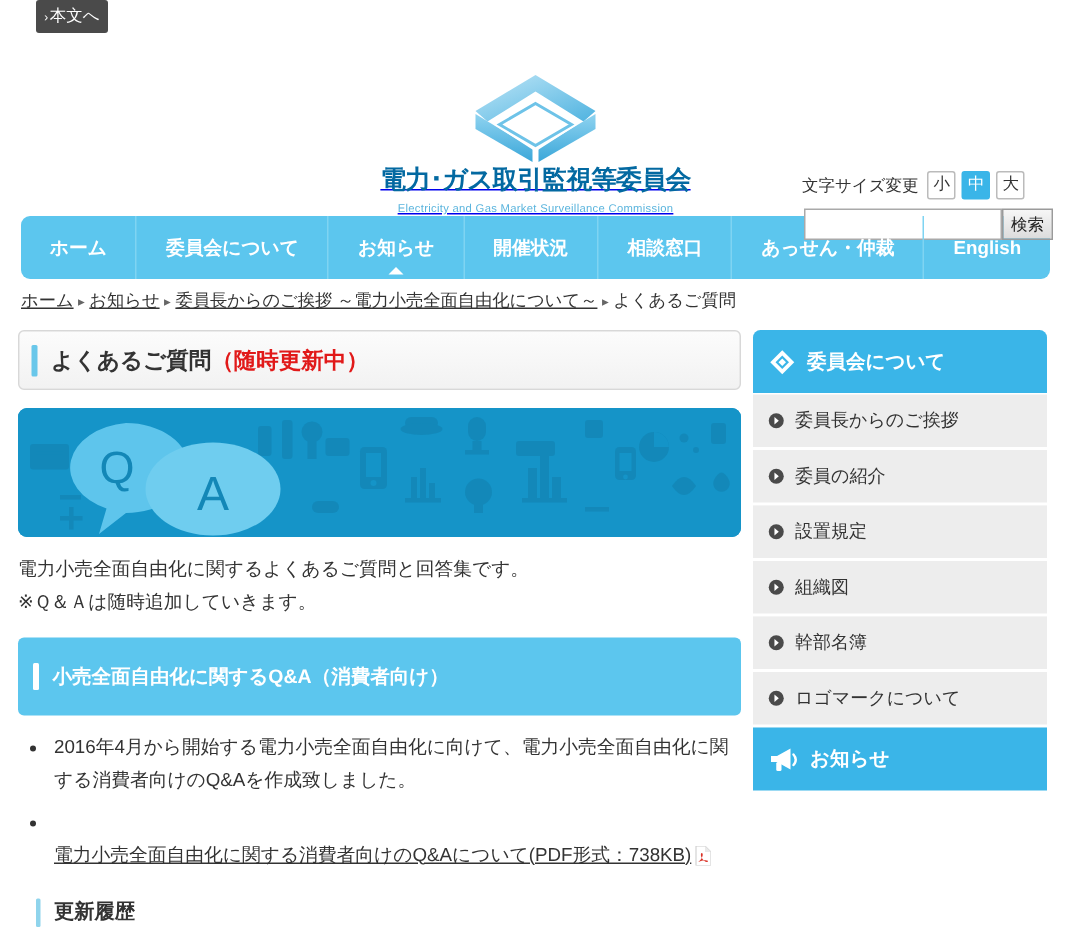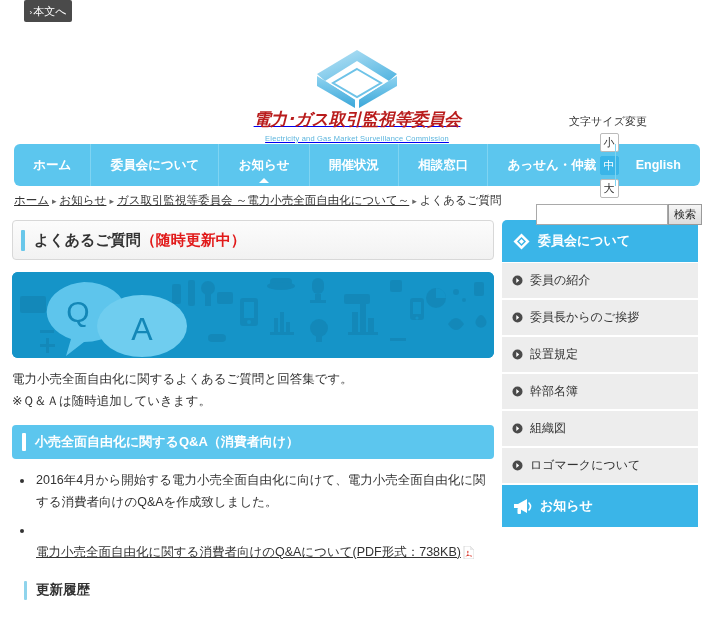--- a/index.html
+++ b/index.html
@@ -30,35 +30,34 @@
     background: #ffffff;
   }
   .logo-block {
     position: absolute; left: 50%; top: 22px;
     transform: translateX(-50%);
     text-align: center;
     width: 260px;
   }
   .logo-mark { width: 104px; height: 62px; margin: 0 auto; display: block; }
   .logo-jp {
-    font-size: 17px; font-weight: bold; color: #b91c1c;
+    font-size: 17px; font-weight: bold; color: #0369a1;
     letter-spacing: -0.5px; line-height: 1.1; margin-top: 1px;
     white-space: nowrap;
-    font-style: italic;
   }
   .logo-en {
     font-size: 7.5px; color: #5ab4dd; letter-spacing: 0.2px;
     margin-top: 4px; white-space: nowrap;
   }
 
   .util {
     position: absolute; right: 12px; top: 88px;
     width: 186px;
   }
-  .fontsize-row { display: flex; align-items: center; justify-content: center; gap: 4px; flex-direction: column; }
+  .fontsize-row { display: flex; align-items: center; justify-content: center; gap: 4px; }
   .fontsize-label { font-size: 11px; color: #333; margin-right: 2px; white-space: nowrap; }
   .fs-btn {
     width: 19px; height: 19px; border: 1px solid #bbb; border-radius: 2px;
     background: #fff; color: #333; font-size: 11px; line-height: 17px;
     text-align: center; cursor: pointer; padding: 0;
     font-family: inherit;
   }
   .fs-btn.active { background: #3ab5e8; border-color: #3ab5e8; color: #fff; }
 
   .search-row { display: flex; justify-content: flex-end; margin-top: 6px; }
@@ -142,21 +141,21 @@
     overflow: hidden;
   }
   .hero svg { display: block; width: 100%; height: 100%; }
 
   
   .lead { margin-top: 11px; font-size: 12.5px; color: #333; line-height: 1.72; }
 
   
   .sec-head {
     margin-top: 13px;
-    height: 34px;
+    height: 52px;
     background: #5cc6ee;
     border-radius: 4px;
     display: flex; align-items: center;
     padding-left: 10px;
   }
   .sec-head .bar {
     width: 4px; height: 18px; background: #ffffff; border-radius: 1px;
     margin-right: 9px; flex: 0 0 4px;
   }
   .sec-head .t { font-size: 13px; font-weight: bold; color: #ffffff; }
@@ -254,21 +253,21 @@
   <a class="gnav-item" href="#">ホーム</a>
   <a class="gnav-item" href="#">委員会について</a>
   <a class="gnav-item active" href="#">お知らせ</a>
   <a class="gnav-item" href="#">開催状況</a>
   <a class="gnav-item" href="#">相談窓口</a>
   <a class="gnav-item" href="#">あっせん・仲裁</a>
   <a class="gnav-item" href="#">English</a>
 </nav>
 
 <div class="breadcrumb">
-  <a href="#">ホーム</a><span class="bc-sep">▸</span><a href="#">お知らせ</a><span class="bc-sep">▸</span><a href="#">ガス取引監視等委員会 ～電力小売全面自由化について～</a><span class="bc-sep">▸</span><span class="current">よくあるご質問</span>
+  <a href="#">ホーム</a><span class="bc-sep">▸</span><a href="#">お知らせ</a><span class="bc-sep">▸</span><a href="#">委員長からのご挨拶 ～電力小売全面自由化について～</a><span class="bc-sep">▸</span><span class="current">よくあるご質問</span>
 </div>
 
 <div class="wrap">
 
   <div class="main">
 
     <div class="page-title">
       <span class="bar"></span>
       <span class="t">
         <span>よくあるご質問</span><span class="hl">（随時更新中）</span>
@@ -373,49 +372,49 @@
         <path d="M9.5 7 L12 9.5 L9.5 12 L7 9.5z" fill="#ffffff"></path>
       </svg>
       <span class="t">委員会について</span>
     </div>
 
     <a class="side-item" href="#">
       <svg class="arrow-ico" width="11" height="11" viewBox="0 0 11 11">
         <circle cx="5.5" cy="5.5" r="5" fill="#4a4a4a"></circle>
           <path d="M4.3 3 L7.2 5.5 L4.3 8z" fill="#ffffff"></path>
       </svg>
+      <span class="lbl">委員長からのご挨拶</span>
+    </a>
+    <a class="side-item" href="#">
+      <svg class="arrow-ico" width="11" height="11" viewBox="0 0 11 11">
+        <circle cx="5.5" cy="5.5" r="5" fill="#4a4a4a"></circle>
+          <path d="M4.3 3 L7.2 5.5 L4.3 8z" fill="#ffffff"></path>
+      </svg>
       <span class="lbl">委員の紹介</span>
     </a>
     <a class="side-item" href="#">
       <svg class="arrow-ico" width="11" height="11" viewBox="0 0 11 11">
         <circle cx="5.5" cy="5.5" r="5" fill="#4a4a4a"></circle>
           <path d="M4.3 3 L7.2 5.5 L4.3 8z" fill="#ffffff"></path>
       </svg>
-      <span class="lbl">委員長からのご挨拶</span>
-    </a>
-    <a class="side-item" href="#">
-      <svg class="arrow-ico" width="11" height="11" viewBox="0 0 11 11">
-        <circle cx="5.5" cy="5.5" r="5" fill="#4a4a4a"></circle>
-          <path d="M4.3 3 L7.2 5.5 L4.3 8z" fill="#ffffff"></path>
-      </svg>
       <span class="lbl">設置規定</span>
     </a>
     <a class="side-item" href="#">
       <svg class="arrow-ico" width="11" height="11" viewBox="0 0 11 11">
         <circle cx="5.5" cy="5.5" r="5" fill="#4a4a4a"></circle>
           <path d="M4.3 3 L7.2 5.5 L4.3 8z" fill="#ffffff"></path>
       </svg>
+      <span class="lbl">組織図</span>
+    </a>
+    <a class="side-item" href="#">
+      <svg class="arrow-ico" width="11" height="11" viewBox="0 0 11 11">
+        <circle cx="5.5" cy="5.5" r="5" fill="#4a4a4a"></circle>
+          <path d="M4.3 3 L7.2 5.5 L4.3 8z" fill="#ffffff"></path>
+      </svg>
       <span class="lbl">幹部名簿</span>
-    </a>
-    <a class="side-item" href="#">
-      <svg class="arrow-ico" width="11" height="11" viewBox="0 0 11 11">
-        <circle cx="5.5" cy="5.5" r="5" fill="#4a4a4a"></circle>
-          <path d="M4.3 3 L7.2 5.5 L4.3 8z" fill="#ffffff"></path>
-      </svg>
-      <span class="lbl">組織図</span>
     </a>
     <a class="side-item" href="#">
       <svg class="arrow-ico" width="11" height="11" viewBox="0 0 11 11">
         <circle cx="5.5" cy="5.5" r="5" fill="#4a4a4a"></circle>
           <path d="M4.3 3 L7.2 5.5 L4.3 8z" fill="#ffffff"></path>
       </svg>
       <span class="lbl">ロゴマークについて</span>
     </a>
 
     <div class="side-head boxed">

